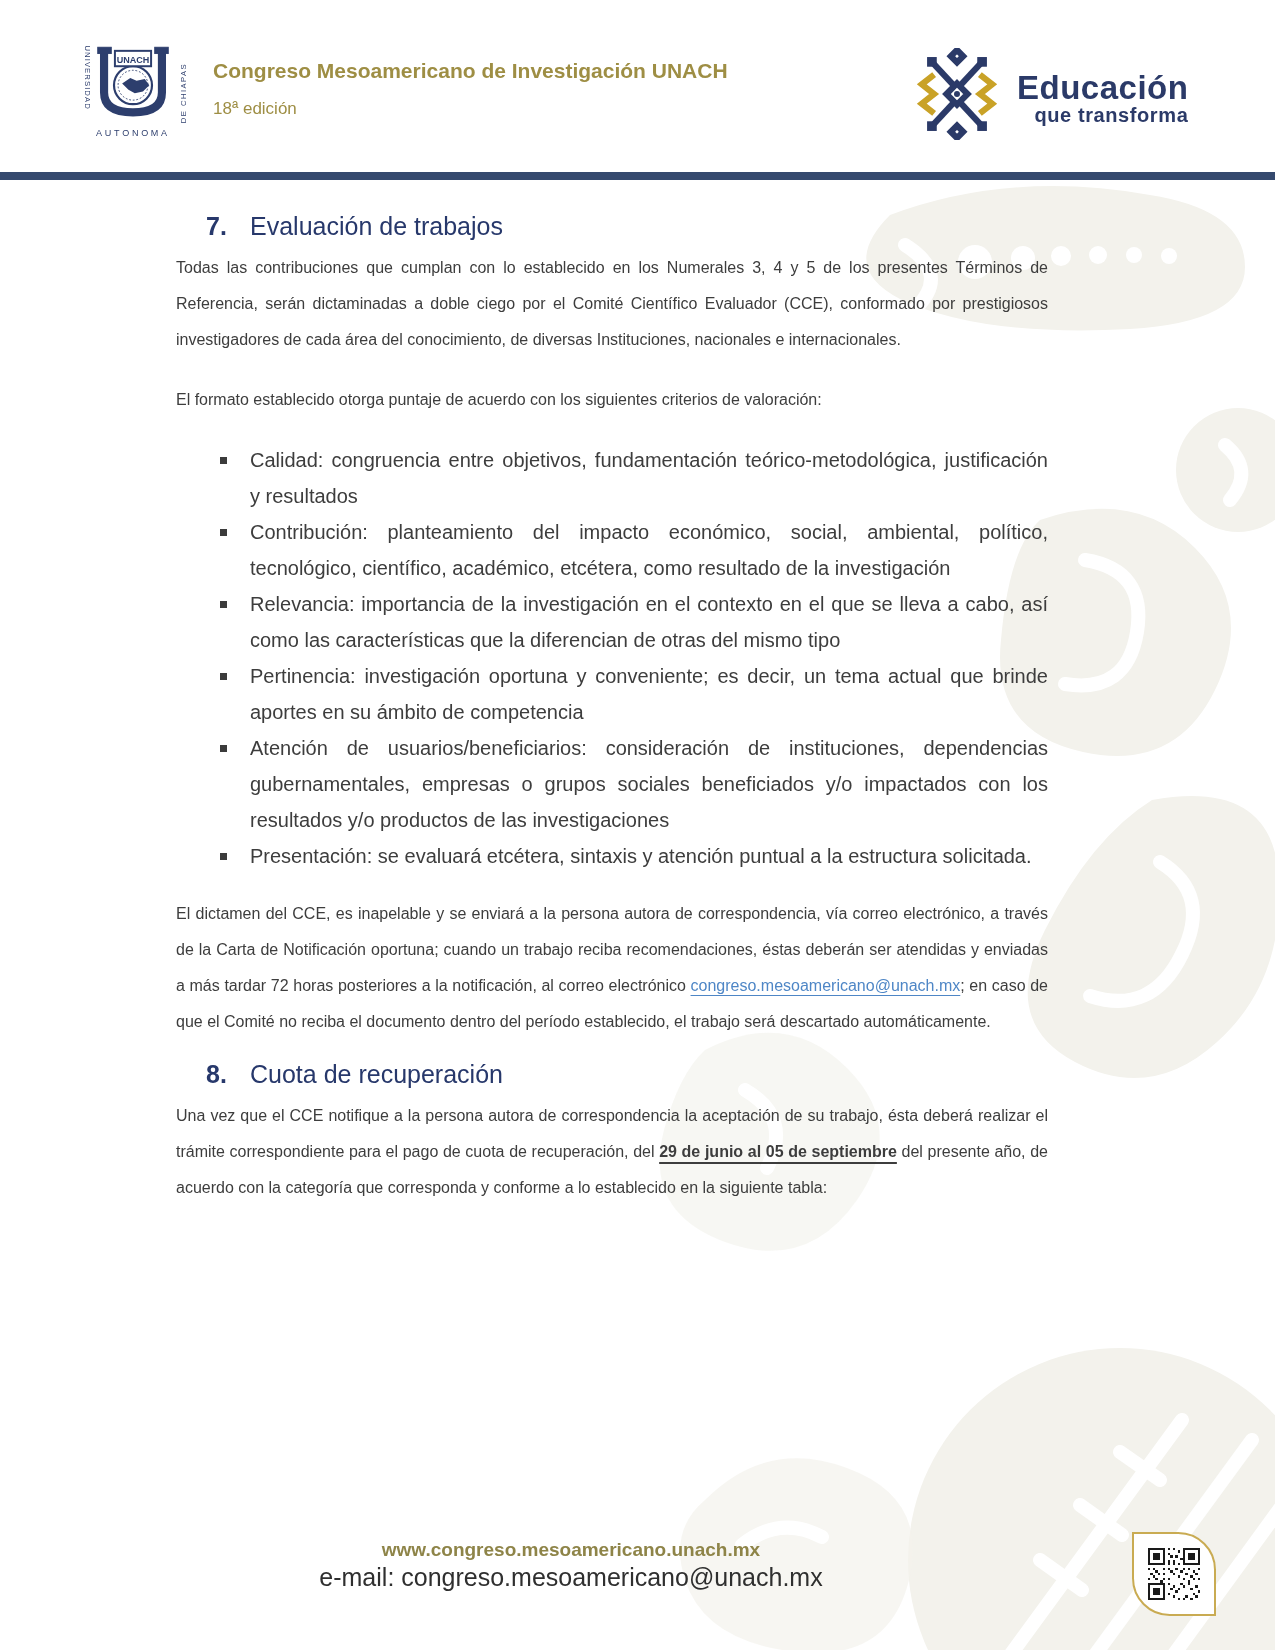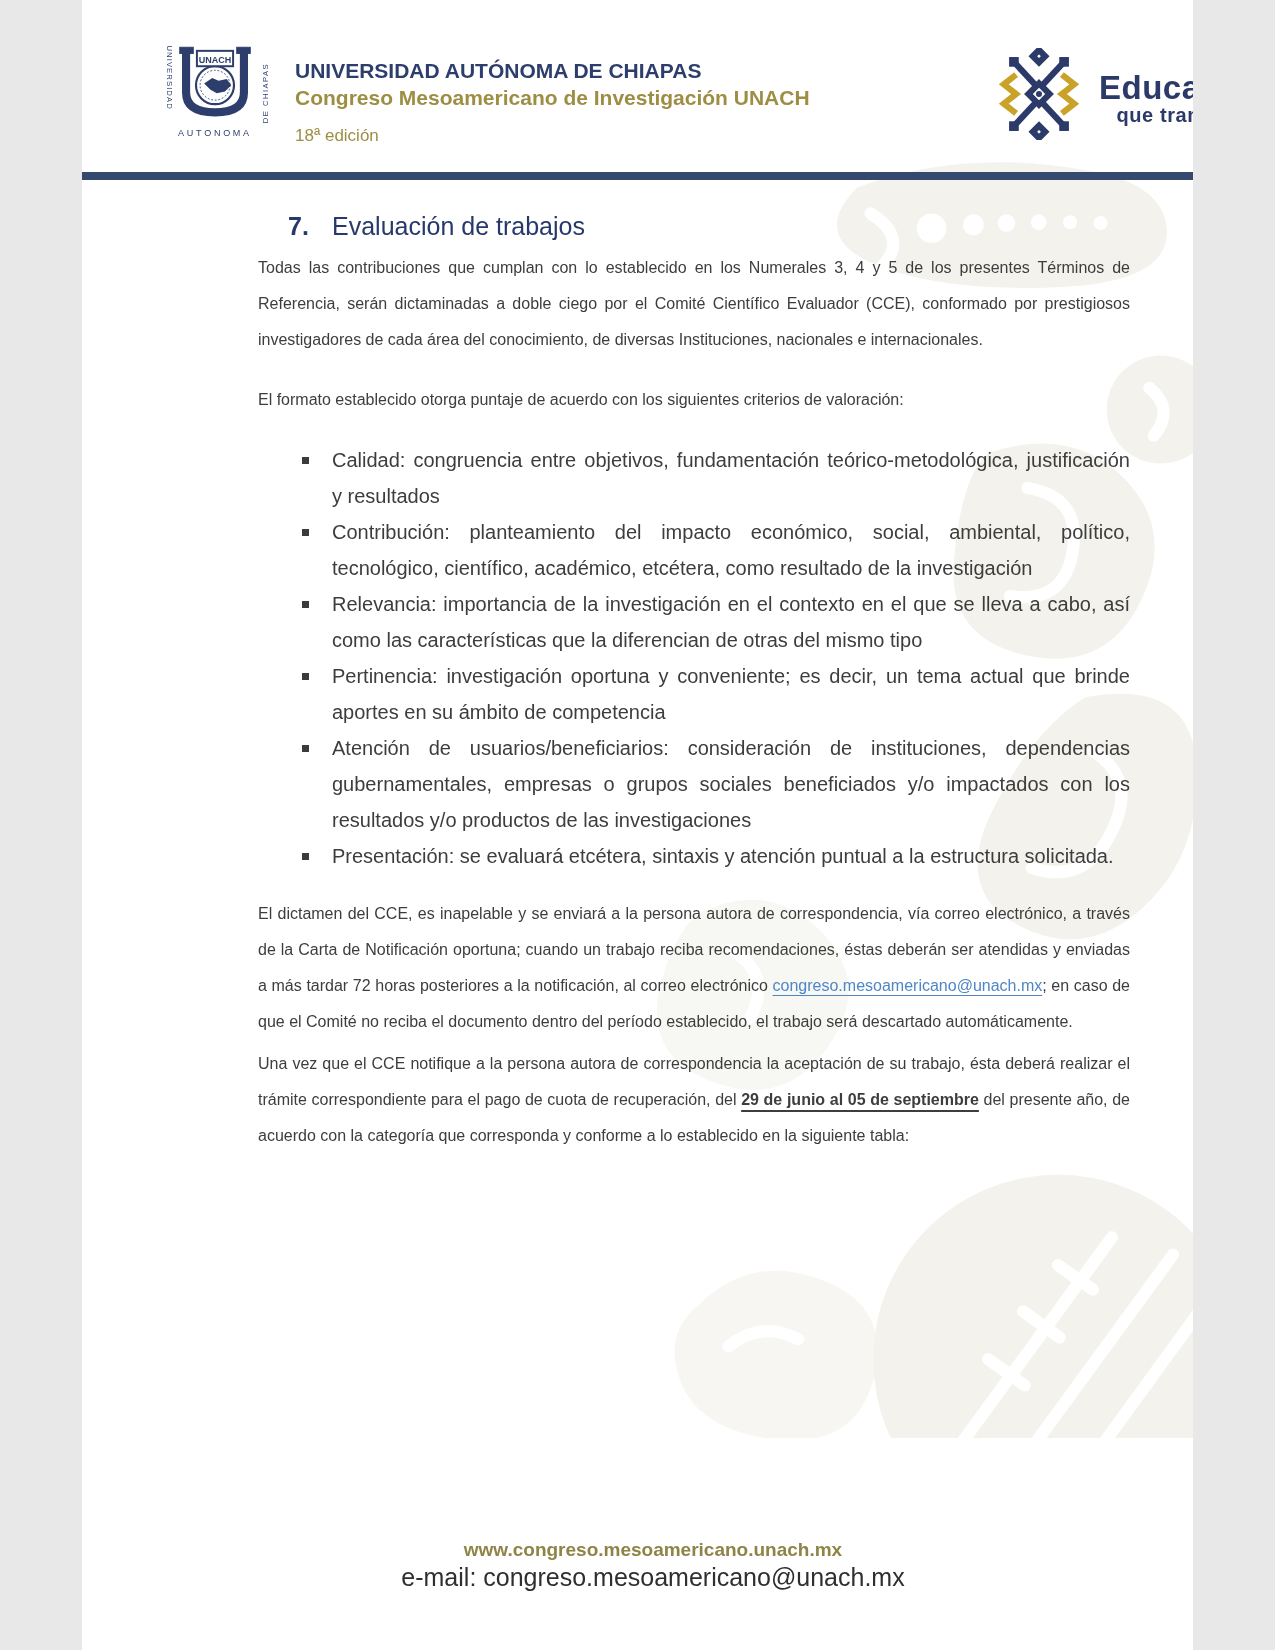--- a/index.html
+++ b/index.html
@@ -1,18 +1,18 @@
 <!DOCTYPE html>
 <html lang="es"><head>
 <meta charset="utf-8">
 <style>
   * { margin:0; padding:0; box-sizing:border-box; }
   body { background:#e8e8e8; font-family:"Liberation Sans", sans-serif; }
   .page {
-    position:relative; width:1111px; height:1650px; margin:0 auto;
+    position:relative; width:1275px; height:1650px; margin:0 auto;
     background:#ffffff; overflow:hidden;
   }
   .watermark { position:absolute; inset:0; z-index:0; pointer-events:none; }
 
   
   .crest { position:absolute; left:74px; top:40px; width:118px; height:104px; z-index:1; }
   .header-titles { position:absolute; left:213px; top:57px; z-index:1; }
   .uni-name   { font-size:21px; font-weight:bold; color:#2d3e6d; line-height:27px; }
   .congress   { font-size:21px; font-weight:bold; color:#9e8e44; line-height:27px; }
   .edition    { font-size:17px; color:#9e8e44; line-height:25px; margin-top:12px; }
@@ -106,21 +106,20 @@
       </g>
       <path d="M53,48 l9,-6 l7,3 l9,-2 l5,7 l-7,7 l-9,2 l-7,-4 z" fill="#2d3e6d"></path>
       <rect x="45" y="12" width="40" height="17" fill="#ffffff" stroke="#2d3e6d" stroke-width="2.2"></rect>
       <text x="65" y="25" text-anchor="middle" font-size="10" font-weight="bold" fill="#2d3e6d" font-family="Liberation Sans, sans-serif">UNACH</text>
       <text transform="translate(12,6) rotate(90)" font-size="8.5" letter-spacing="1.2" fill="#2d3e6d" font-family="Liberation Sans, sans-serif">UNIVERSIDAD</text>
       <text transform="translate(124,92) rotate(-90)" font-size="8.5" letter-spacing="1.6" fill="#2d3e6d" font-family="Liberation Sans, sans-serif">DE CHIAPAS</text>
       <text x="65" y="106" text-anchor="middle" font-size="10" letter-spacing="3" fill="#2d3e6d" font-family="Liberation Sans, sans-serif">AUTONOMA</text>
     </svg>
 
     <div class="header-titles">
-      <div class="uni-name">UNIVERSIDAD AUTÓNOMA DE CHIAPAS</div>
       <div class="congress">Congreso Mesoamericano de Investigación UNACH</div>
       <div class="edition">18ª edición</div>
     </div>
 
     <div class="brand">
       <svg width="88" height="92" viewBox="0 0 100 104" xmlns="http://www.w3.org/2000/svg">
         <g stroke="#2b3a68" stroke-width="7" fill="none">
           <path d="M22,16 L46,42"></path>
             <path d="M78,16 L54,42"></path>
           <path d="M22,88 L46,62"></path>
@@ -182,20 +181,23 @@
         <span>Atención de usuarios/beneficiarios: consideración de instituciones, dependencias gubernamentales, empresas o grupos sociales beneficiados y/o impactados con los resultados y/o productos de las investigaciones</span>
       </li>
       <li>
         <span class="bmark"></span>
         <span>Presentación: se evaluará etcétera, sintaxis y atención puntual a la estructura solicitada.</span>
       </li>
     </ul>
 
     <p class="p3"><span>El dictamen del CCE, es inapelable y se enviará a la persona autora de correspondencia, vía correo electrónico, a través de la Carta de Notificación oportuna; cuando un trabajo reciba recomendaciones, éstas deberán ser atendidas y enviadas a más tardar 72 horas posteriores a la notificación, al correo electrónico </span><a class="email-link">congreso.mesoamericano@unach.mx</a><span>; en caso de que el Comité no reciba el documento dentro del período establecido, el trabajo será descartado automáticamente.</span></p>
 
+    <h2 class="sec h8">
+      <span class="num">8.</span><span>Cuota de recuperación</span>
+    </h2>
 
     <p class="p4"><span>Una vez que el CCE notifique a la persona autora de correspondencia la aceptación de su trabajo, ésta deberá realizar el trámite correspondiente para el pago de cuota de recuperación, del </span><span class="dates">29 de junio al 05 de septiembre</span><span> del presente año, de acuerdo con la categoría que corresponda y conforme a lo establecido en la siguiente tabla:</span></p>
 
   </main>
 
   <footer>
     <div class="footer-text">
       <div class="site">www.congreso.mesoamericano.unach.mx</div>
       <div class="email">e-mail: congreso.mesoamericano@unach.mx</div>
     </div>

